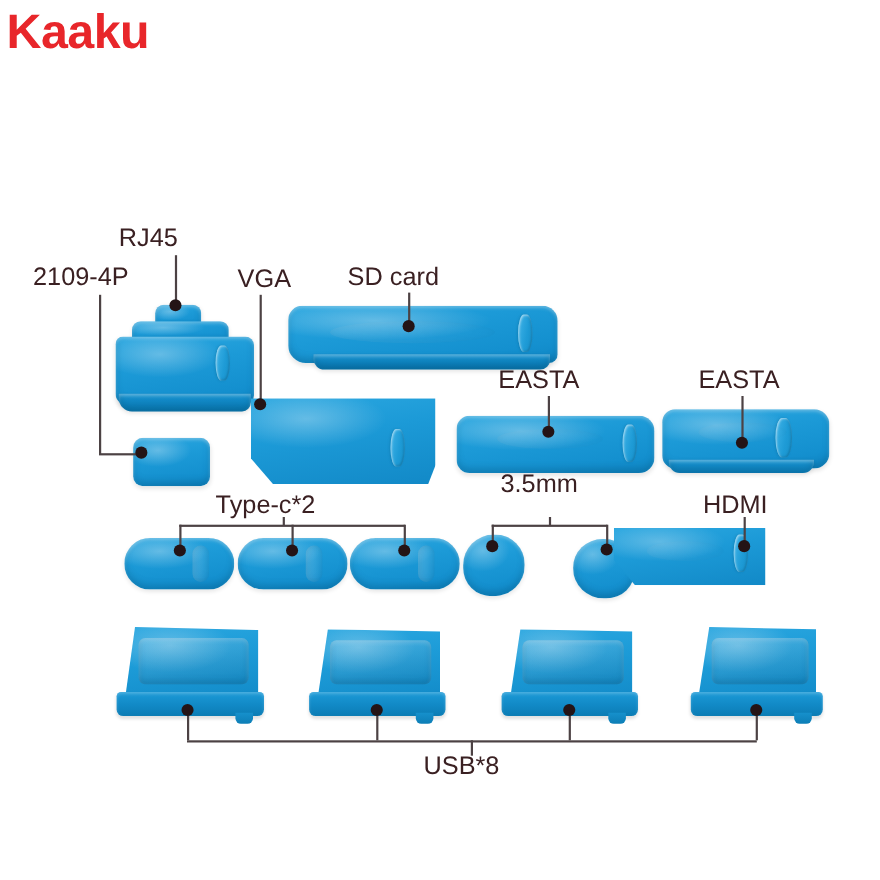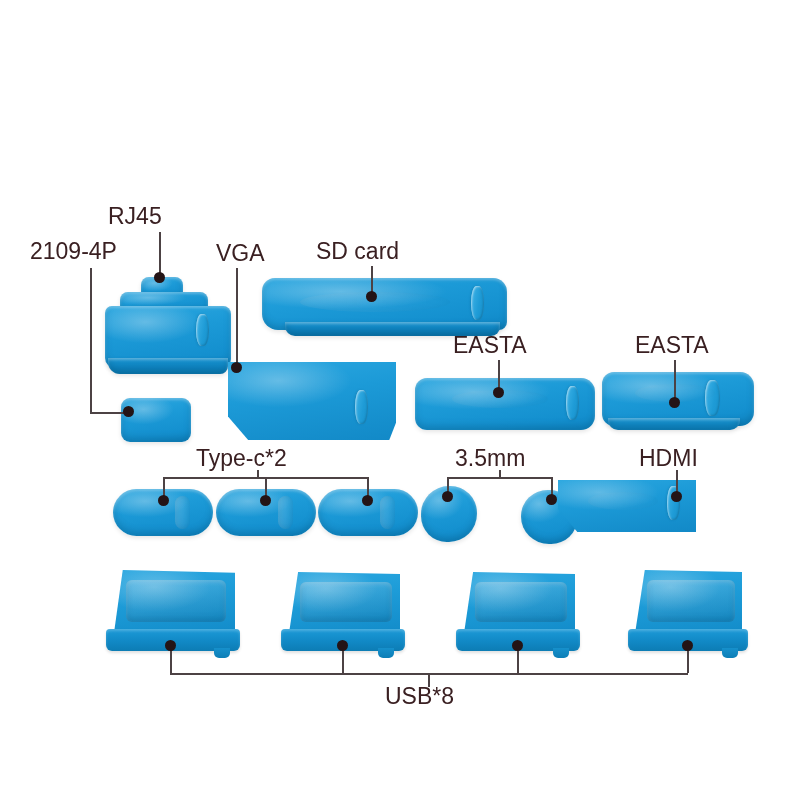--- a/index.html
+++ b/index.html
@@ -101,29 +101,30 @@
     border-radius: 6px;
     background: linear-gradient(172deg, rgba(255,255,255,0.16), rgba(8,82,122,0.16));
     box-shadow: inset 0 -3px 6px rgba(6,80,120,0.28), inset 0 2px 4px rgba(255,255,255,0.22);
   }
 </style>
 </head>
 <body>
 
 <div id="stage">
 
+  <div id="brand">Kaaku</div>
 
   <div class="label" style="left:30px; top:240px;">2109-4P</div>
   <div class="label" style="left:108px; top:205px;">RJ45</div>
   <div class="label" style="left:216px; top:242px;">VGA</div>
   <div class="label" style="left:316px; top:240px;">SD card</div>
   <div class="label" style="left:453px; top:334px;">EASTA</div>
   <div class="label" style="left:635px; top:334px;">EASTA</div>
   <div class="label" style="left:196px; top:447px;">Type-c*2</div>
-  <div class="label" style="left:455px; top:447px;">3.5mm</div>
+  <div class="label" style="left:455px; top:428px;">3.5mm</div>
   <div class="label" style="left:639px; top:447px;">HDMI</div>
   <div class="label" style="left:385px; top:685px;">USB*8</div>
 
   <div class="plug" style="left:141px; top:277px; width:42px; height:24px; border-radius:8px 8px 0 0;"></div>
   <div class="plug" style="left:120px; top:292px; width:88px; height:22px; border-radius:8px 8px 0 0;"></div>
   <div class="plug" style="left:105px; top:306px; width:126px; height:62px; border-radius:7px 8px 9px 10px;"></div>
   <div class="plug" style="left:108px; top:358px; width:120px; height:16px;
               border-radius:0 0 8px 12px;
               background:linear-gradient(180deg,#1893d0,#0e83bf 60%,#0a79b0);"></div>
   <div class="nub" style="left:196px; top:314px; width:13px; height:32px;"></div>

